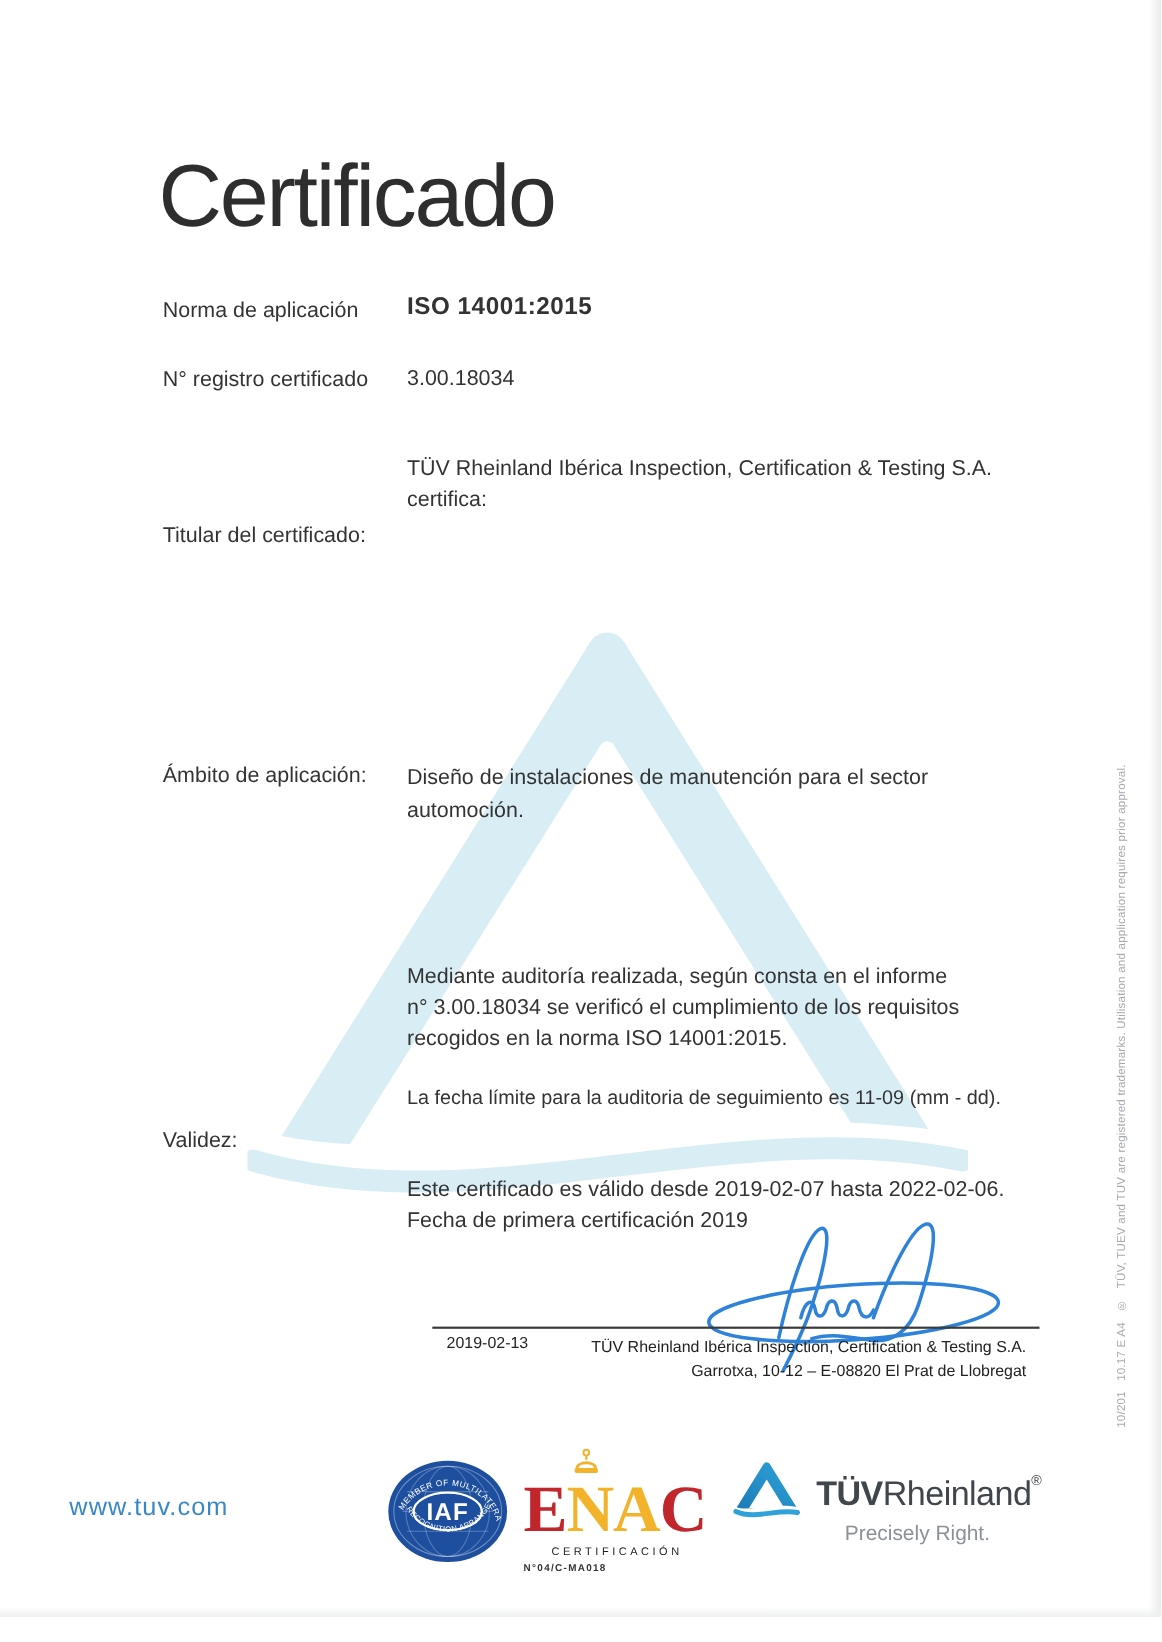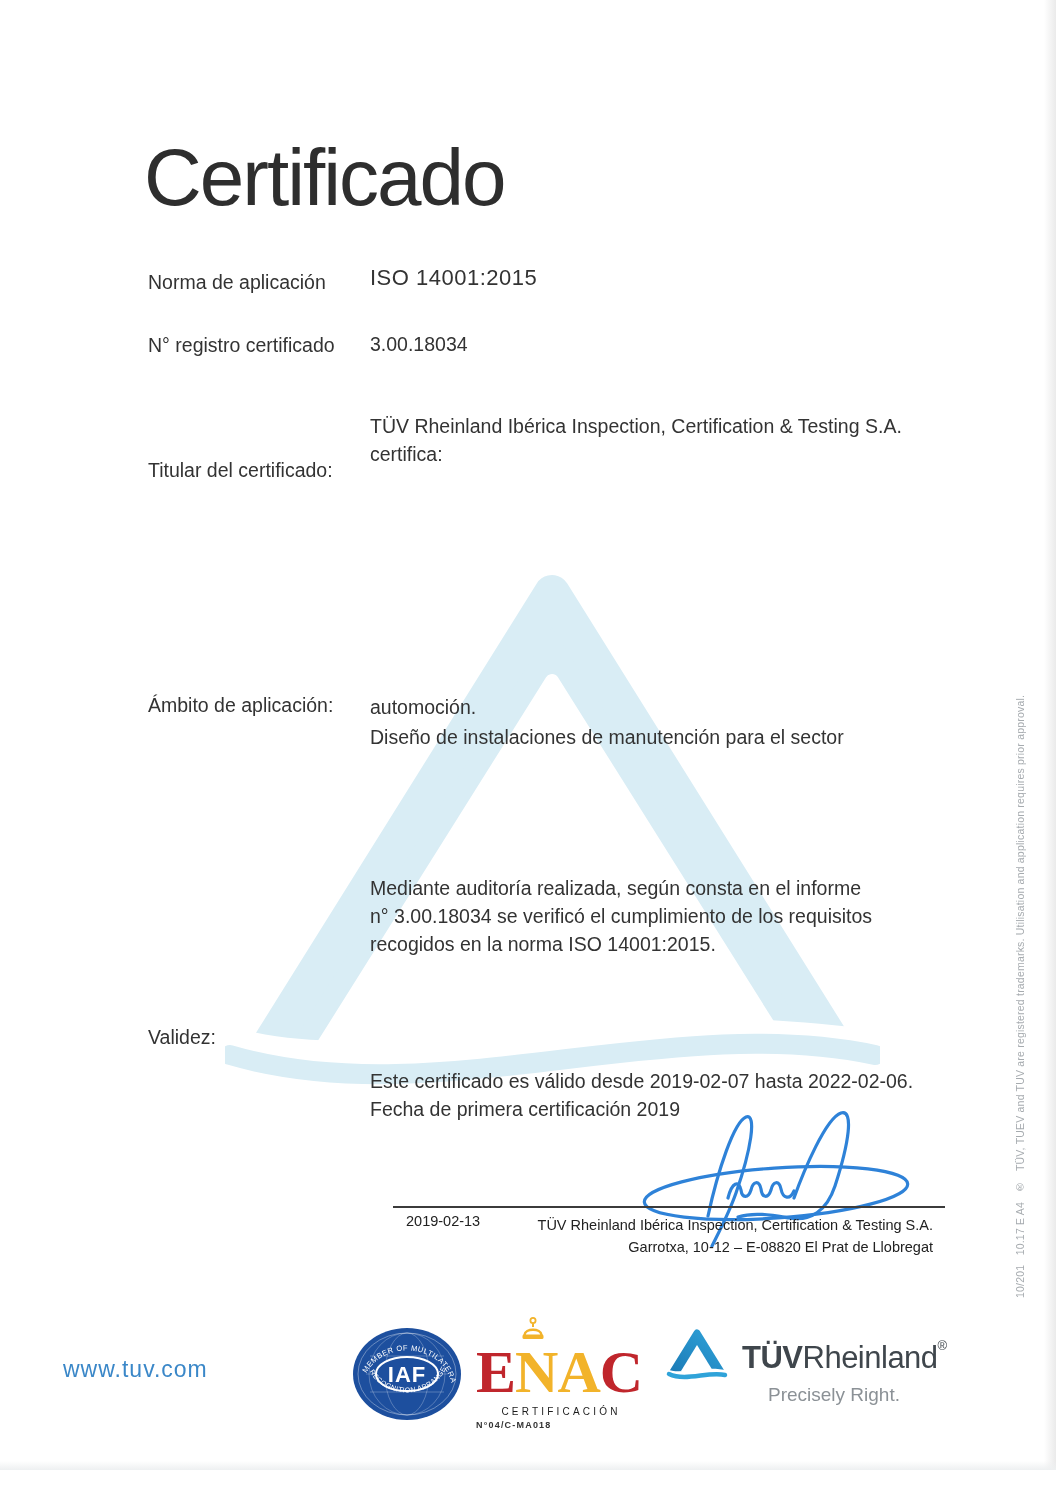--- a/index.html
+++ b/index.html
@@ -16,25 +16,25 @@
   .watermark{left:225px;top:563px;width:655px;height:545px;}
 
   .title{left:144px;top:138px;font-size:80px;font-weight:400;letter-spacing:-2px;
          color:#2e2e2e;margin:0;line-height:1;}
 
   .lbl{position:absolute;left:148px;font-size:19.5px;color:#333;}
   .val{position:absolute;left:370px;font-size:19.5px;color:#333;line-height:28px;}
   .bold{font-weight:bold;}
 
   #lbl-norma{top:271px;}
-  #val-iso{top:264px;font-size:22px;font-weight:normal;letter-spacing:.5px;}
+  #val-iso{top:264px;font-size:22px;font-weight:bold;letter-spacing:.5px;}
   #lbl-reg{top:334px;}
   #val-reg{top:330px;}
   #certifier{top:412px;}
-  #lbl-titular{top:459px;}
+  #lbl-titular{top:476px;}
   #holder{top:474px;line-height:27px;}
   #lbl-ambito{top:694px;text-align:center;}
   #scope{top:692px;line-height:30px;}
   #audit{top:874px;}
   #deadline{top:984px;font-size:18px;}
   #lbl-validez{top:1026px;}
   #validity{top:1067px;}
 
   #signature-svg{left:608px;top:1098px;width:330px;height:150px;}
   #sig-rule{left:393px;top:1206px;width:552px;height:2px;background:#3b3b3b;}
@@ -86,30 +86,31 @@
 
   <div class="val" id="certifier">
     <div>TÜV Rheinland Ibérica Inspection, Certification &amp; Testing S.A.</div>
     <div>certifica:</div>
   </div>
 
   <span class="lbl" id="lbl-titular">Titular del certificado:</span>
 
   <span class="lbl" id="lbl-ambito">Ámbito de aplicación:</span>
   <div class="val" id="scope">
+    <div>Diseño de instalaciones de manutención para el sector</div>
     <div>automoción.</div>
-    <div>Diseño de instalaciones de manutención para el sector</div>
   </div>
 
   <div class="val" id="audit">
     <div>Mediante auditoría realizada, según consta en el informe</div>
     <div>n° 3.00.18034 se verificó el cumplimiento de los requisitos</div>
     <div>recogidos en la norma ISO 14001:2015.</div>
   </div>
 
+  <div class="val" id="deadline">La fecha límite para la auditoria de seguimiento es 11-09 (mm - dd).</div>
 
   <span class="lbl" id="lbl-validez">Validez:</span>
   <div class="val" id="validity">
     <div>Este certificado es válido desde 2019-02-07 hasta 2022-02-06.</div>
     <div>Fecha de primera certificación 2019</div>
   </div>
 
   <svg class="abs" id="signature-svg" viewBox="0 0 330 150" aria-hidden="true">
     <g stroke="#2e82d8" stroke-width="3.2" fill="none" stroke-linecap="round">
       <ellipse cx="168" cy="95" rx="132" ry="25" transform="rotate(-4 168 95)"></ellipse>

